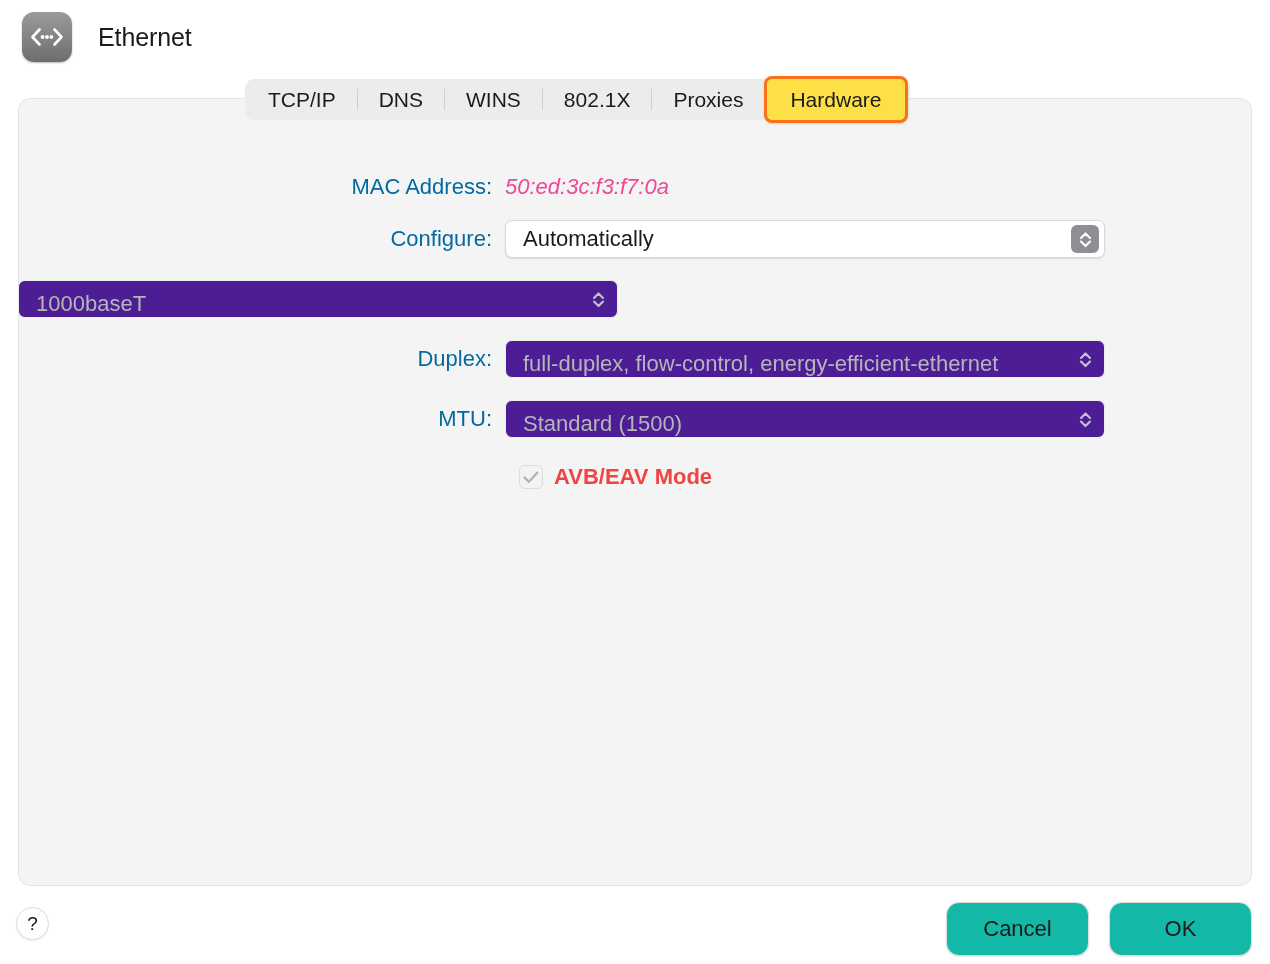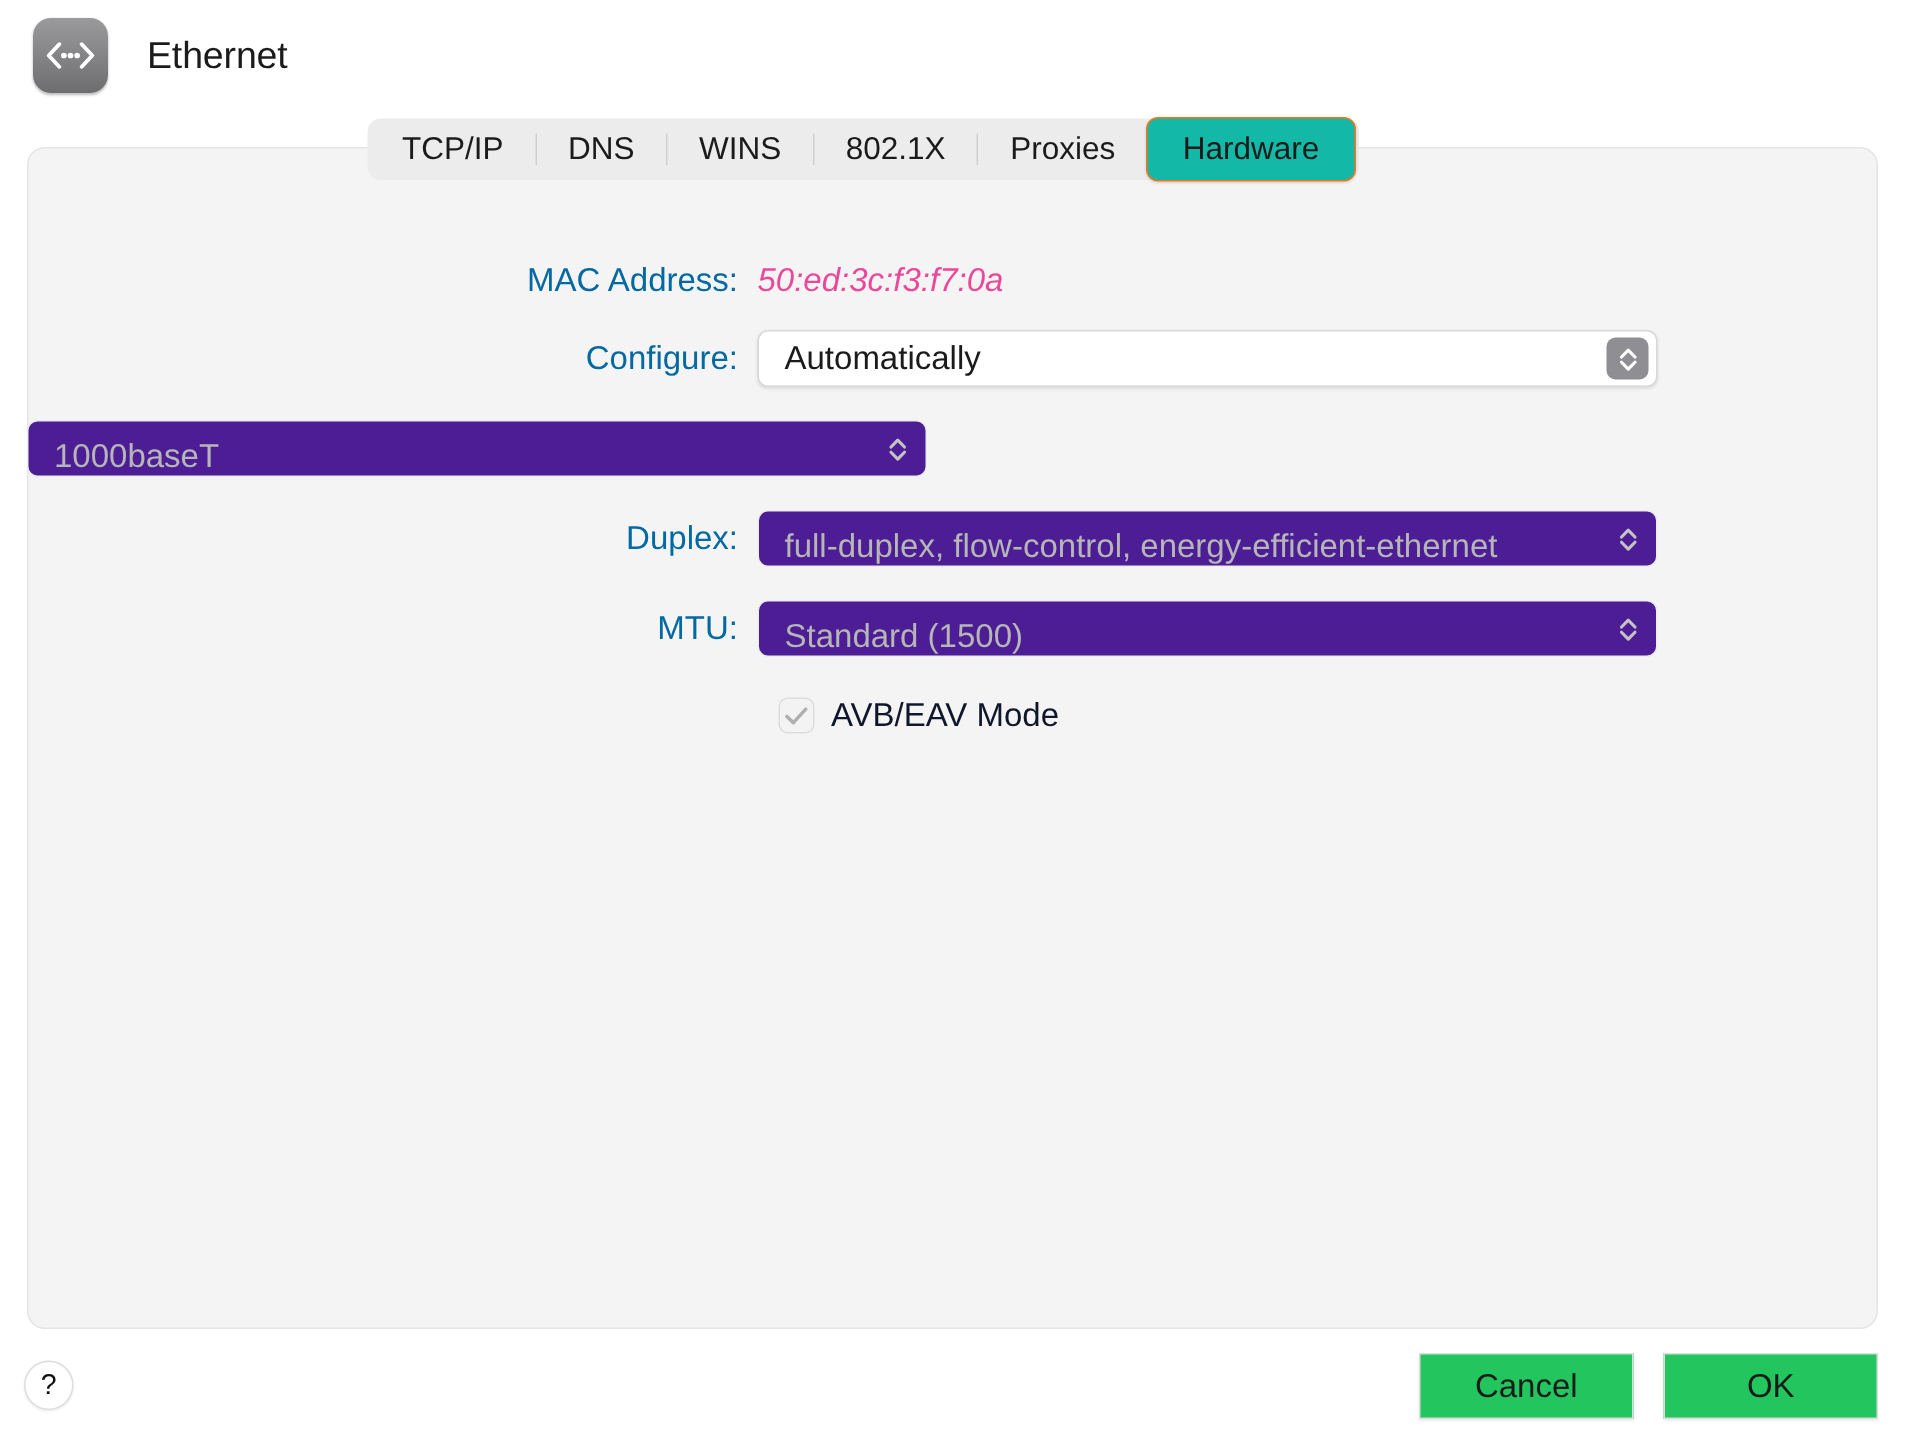--- a/index.html
+++ b/index.html
@@ -78,22 +78,22 @@
     justify-content: center;
     height: 37px;
     padding: 0 21px;
     font-size: 21px;
     color: #1b1b1b;
     border-radius: 8px;
     white-space: nowrap;
     cursor: default;
   }
   .tab.selected {
-    background: #14b8a6;
-    border: 1px solid #f97316;
+    background: #fde047;
+    border: 3px solid #f97316;
     box-shadow: 0 1px 2px rgba(0,0,0,0.13);
     height: 41px;
     padding: 0 23px;
   }
   .tab-sep {
     width: 1px;
     height: 21px;
     background: #cfcfcf;
     flex: 0 0 auto;
   }
@@ -188,22 +188,23 @@
     background: #f3f3f3;
     border: 1px solid #dcdcdc;
     display: flex;
     align-items: center;
     justify-content: center;
     box-sizing: border-box;
   }
   .checkbox svg { display: block; }
   .checkbox-label {
     font-size: 22px;
-    color: #0f172a;
-    white-space: nowrap;
+    color: #ef4444;
+    white-space: nowrap;
+    font-weight: bold;
   }
 
   
   .help-button {
     position: absolute;
     left: 16px;
     top: 907px;
     width: 33px;
     height: 33px;
     border-radius: 50%;
@@ -220,23 +221,23 @@
   }
   .footer-buttons {
     position: absolute;
     right: 18px;
     top: 902px;
     display: flex;
     align-items: center;
     gap: 20px;
   }
   .btn {
-    height: 44px;
-    border-radius: 0;
-    background: #22c55e;
+    height: 54px;
+    border-radius: 13px;
+    background: #14b8a6;
     border: 1px solid #dcdcdc;
     box-shadow: 0 1px 2px rgba(0,0,0,0.10);
     display: flex;
     align-items: center;
     justify-content: center;
     font-size: 22px;
     color: #1b1b1b;
     box-sizing: border-box;
     cursor: default;
     white-space: nowrap;

